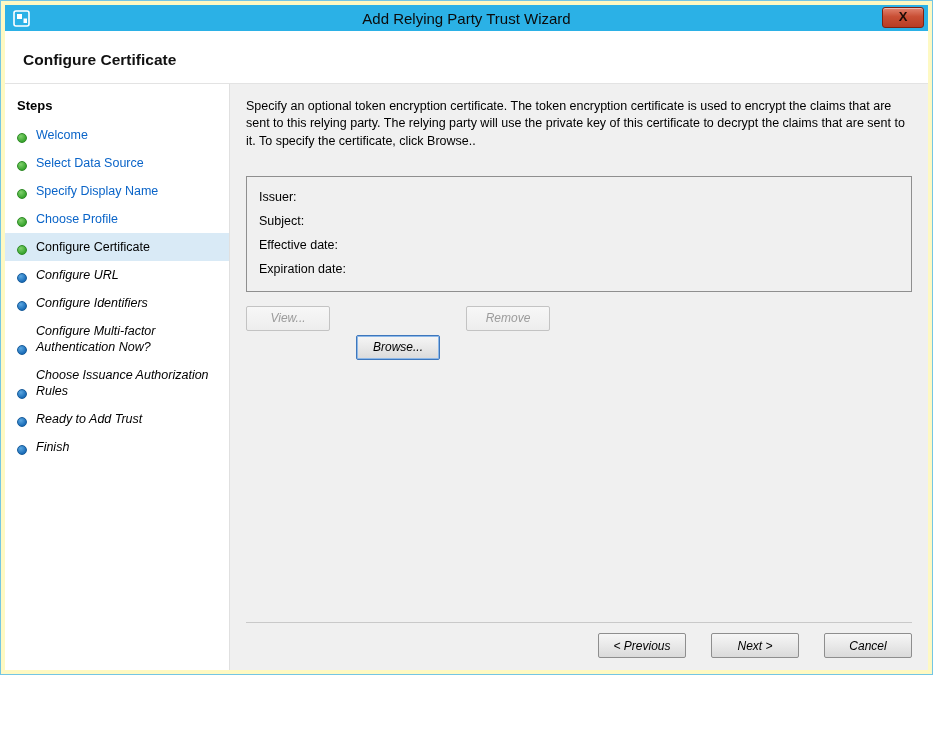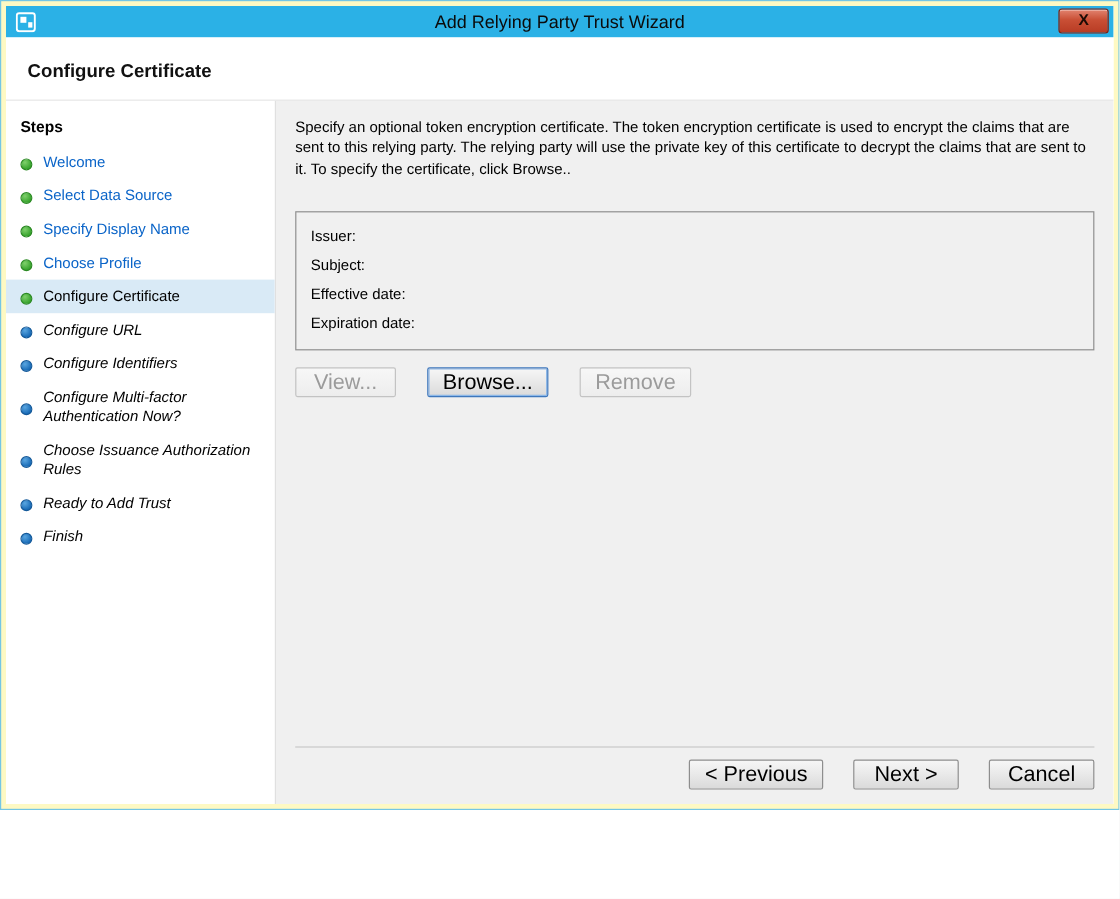--- a/index.html
+++ b/index.html
@@ -92,21 +92,21 @@
     padding-top: 10px;
     overflow: hidden;
   }
   .sidebar-title {
     font-size: 13px;
     font-weight: bold;
     padding: 4px 0 8px 12px;
   }
   .step {
     display: flex;
-    align-items: center;
+    align-items: flex-end;
     padding: 6px 8px 6px 12px;
     line-height: 16px;
   }
   .step .dot {
     width: 10px;
     height: 10px;
     border-radius: 50%;
     margin: 3px 9px 0 0;
     flex: 0 0 10px;
   }
@@ -135,39 +135,41 @@
     margin-top: 26px;
     border: 1px solid #8f8f8f;
     background: #f0f0f0;
     padding: 8px 12px 10px 12px;
     width: 100%;
   }
   .cert-row { padding: 4px 0 4px 0; line-height: 16px; }
   
   .btn {
     font-family: "Liberation Sans", "DejaVu Sans", sans-serif;
-    font-size: 18px;
+    font-size: 12px;
     min-width: 84px;
     height: 25px;
     padding: 0 12px;
     background: linear-gradient(#f6f6f6, #eaeaea 45%, #dadada);
     border: 1px solid #8e8e8e;
     border-radius: 2px;
     color: #000;
     cursor: pointer;
+    font-style: italic;
   }
   .btn:disabled, .btn.disabled {
     color: #9b9b9b;
     background: linear-gradient(#f7f7f7, #ededed);
     border-color: #c3c3c3;
     cursor: default;
   }
   .btn.focused {
     border: 1px solid #3e77bc;
     box-shadow: inset 0 0 0 1px #8db8e8;
+    margin-top: 29px;
   }
   .cert-actions {
     margin-top: 14px;
     display: flex;
     gap: 26px;
   }
   .flex-spacer { flex: 1 1 auto; }
   
   .footer {
     flex: 0 0 auto;

